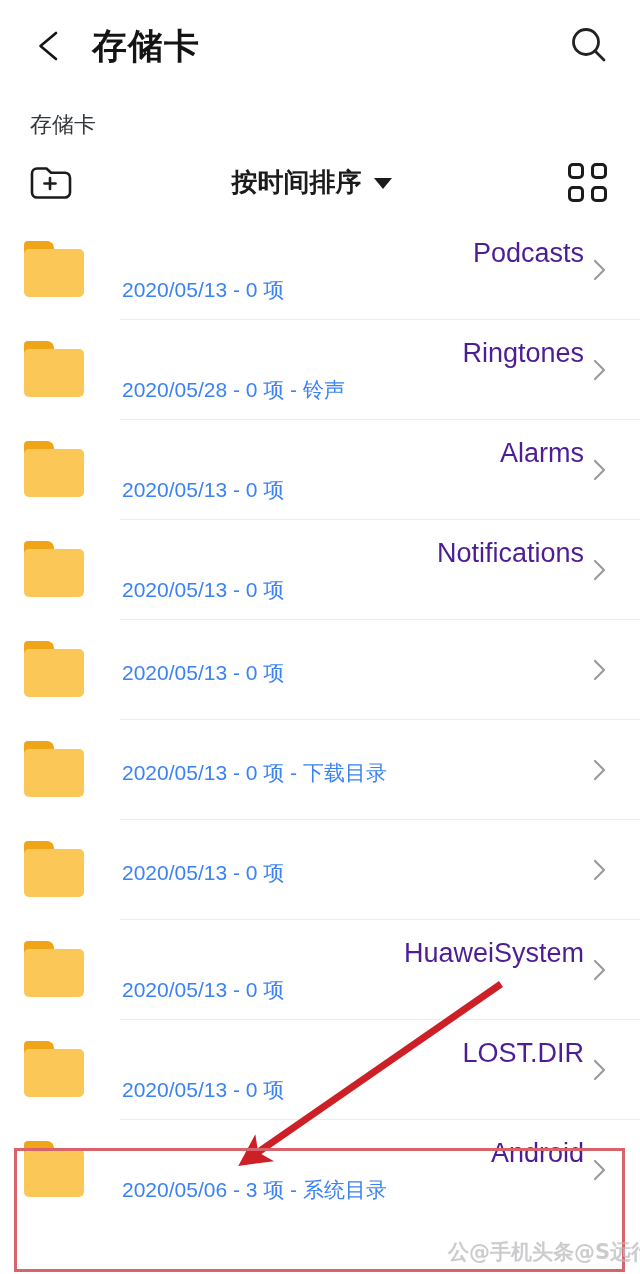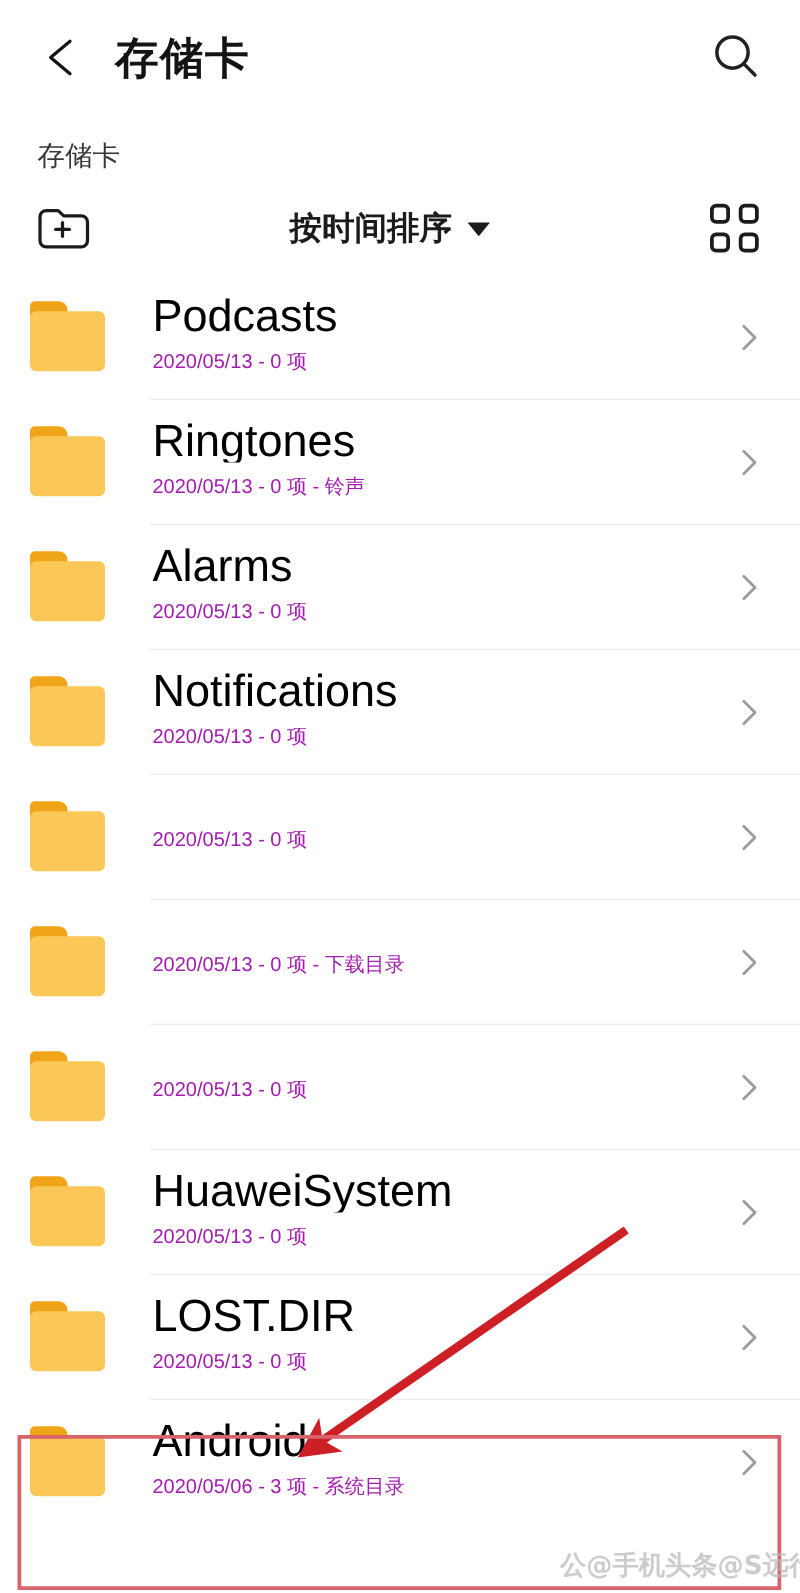--- a/index.html
+++ b/index.html
@@ -192,29 +192,30 @@
     background: #fbc756;
     border-radius: 5px;
   }
 
   .file-text {
     margin-left: 32px;
     flex: 1 1 auto;
     min-width: 0;
   }
   .file-name {
-    font-size: 36px;
-    color: #000000;
+    font-size: 27px;
+    color: #4c1d95;
     line-height: 34px;
     white-space: nowrap;
     overflow: hidden;
+    text-align: right;
   }
   .file-meta {
-    font-size: 16px;
-    color: #a21caf;
+    font-size: 21px;
+    color: #3b82f6;
     line-height: 30px;
     margin-top: 5px;
     white-space: nowrap;
     overflow: hidden;
   }
   .chevron {
     flex: 0 0 auto;
     width: 30px;
     height: 30px;
     display: flex;
@@ -324,21 +325,21 @@
           </svg>
         </div>
       </div>
       <div class="file-row">
         <div class="folder-icon">
           <span class="tab"></span>
           <span class="body"></span>
         </div>
         <div class="file-text">
           <div class="file-name">Ringtones</div>
-          <div class="file-meta">2020/05/13 - 0 项 - 铃声</div>
+          <div class="file-meta">2020/05/28 - 0 项 - 铃声</div>
         </div>
         <div class="chevron">
           <svg width="26" height="26" viewBox="0 0 26 26">
             <path d="M9 4 L18 13 L9 22" fill="none" stroke="#9b9b9b" stroke-width="2.2" stroke-linecap="round" stroke-linejoin="round"></path>
           </svg>
         </div>
       </div>
       <div class="file-row">
         <div class="folder-icon">
           <span class="tab"></span>

